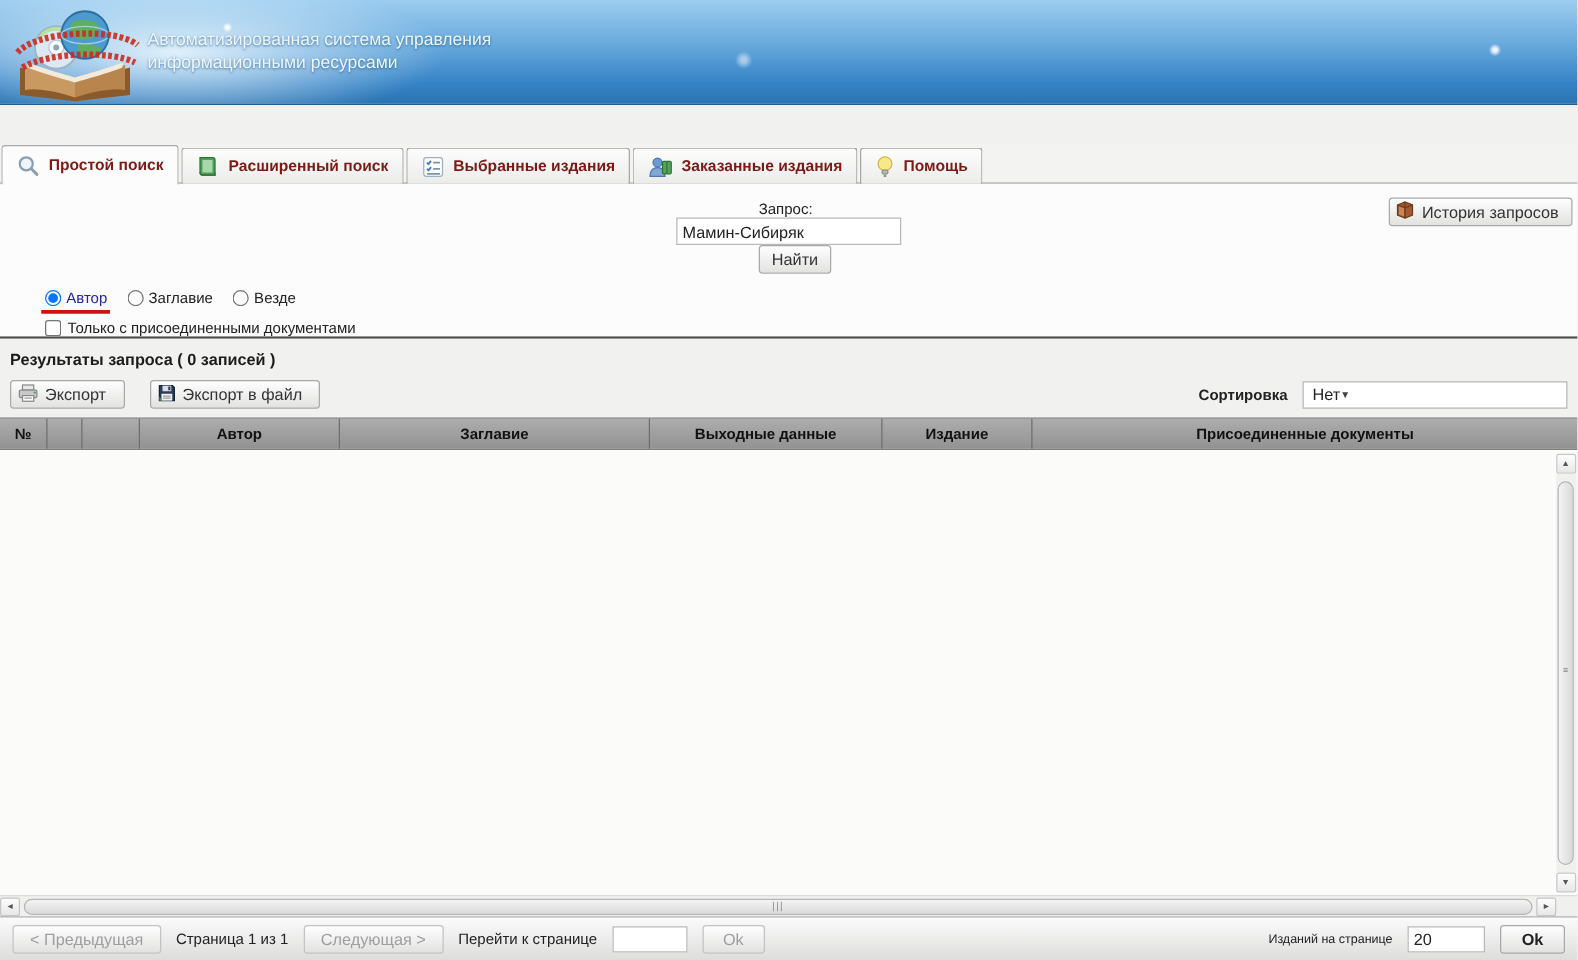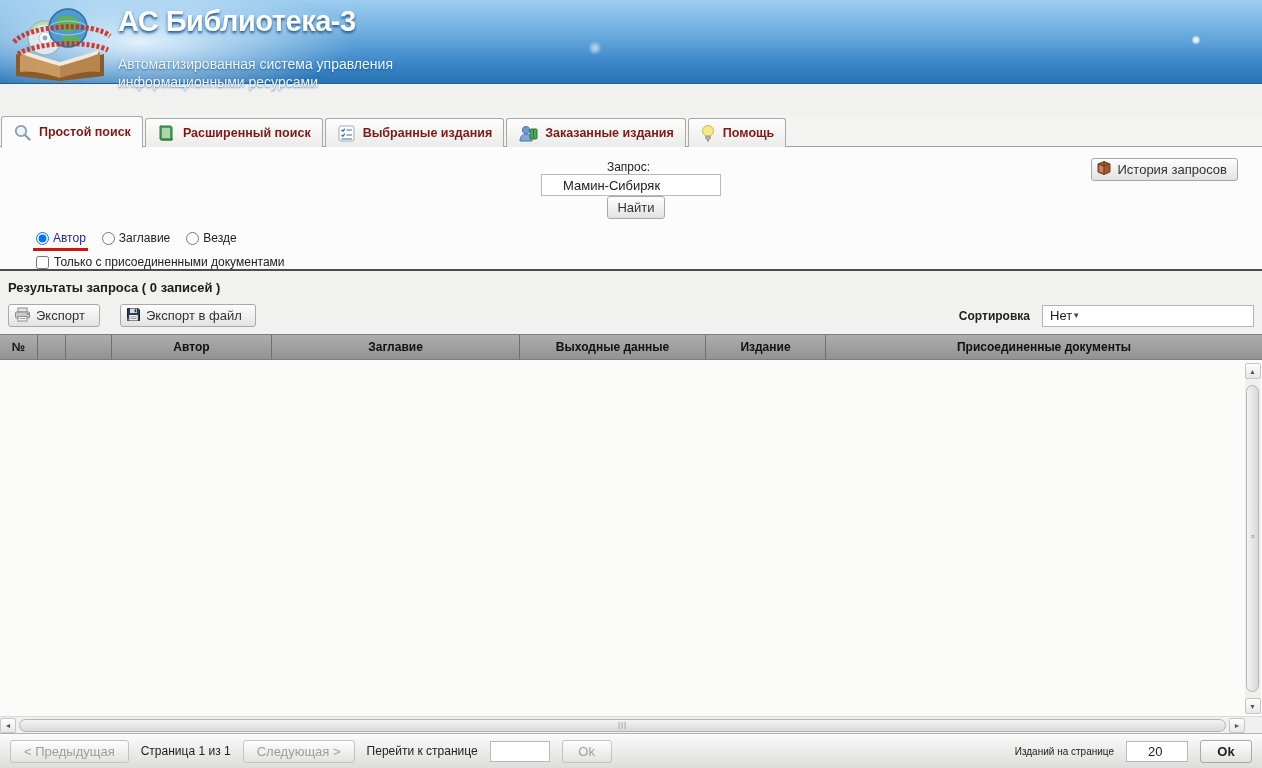--- a/index.html
+++ b/index.html
@@ -32,28 +32,28 @@
     background:linear-gradient(#fdfdfd,#ebebea); border:1px solid #a8a8a8; border-bottom:none;
     border-radius:3px 3px 0 0; }
   .tab.active { z-index:3; height:32px; background:#fcfcfc; margin-bottom:-1px; border-bottom:1px solid #fcfcfc; }
   .tab-label { font-size:12.5px; font-weight:bold; color:#7d1a15; white-space:nowrap; }
   .tab-icon { display:flex; align-items:center; }
 
   
   .search-panel { flex:0 0 109px; background:#fcfcfc; position:relative; padding:13px 8px 0 8px; }
   .query-row { display:flex; align-items:center;flex-direction:column; }
   .query-label { font-size:12px; color:#222; margin-right:5px; }
-  .text-input { height:22px; border:1px solid #b9b9b9; padding:0 21px; font-size:13px; background:#fff; color:#222; font-family:"Liberation Sans",sans-serif; }
+  .text-input { height:22px; border:1px solid #b9b9b9; padding:0 4px; font-size:13px; background:#fff; color:#222; font-family:"Liberation Sans",sans-serif; }
   .query-input { width:180px; }
   .btn { display:inline-flex; align-items:center; justify-content:center; gap:5px; height:23px; padding:0 13px;
     background:linear-gradient(#fefefe,#e2e2e1); border:1px solid #a9a9a9; border-radius:3px;
     font-size:13px; color:#333; cursor:pointer; white-space:nowrap; font-family:"Liberation Sans",sans-serif; }
   .btn.disabled { color:#9e9e9e; border-color:#c3c3c3; }
   .find-btn { margin-left:10px; width:58px; }
-  .history-btn { position:absolute; right:24px; top:11px; height:23px; padding:0 10px 0 4px; }
+  .history-btn { position:absolute; right:4px; top:11px; height:23px; padding:0 10px 0 4px; }
   .options-row { margin:12px 0 0 28px; display:flex; align-items:center; gap:16px; }
   .radio-item { display:flex; align-items:center; gap:4px; font-size:12px; color:#222; position:relative; cursor:pointer; }
   .radio-item input { width:13px; height:13px; }
   .radio-item.selected { color:#26269c; }
   .radio-item.selected::after { content:""; position:absolute; left:-3px; right:-2px; bottom:-6px; height:3px; background:#cf1310; }
   .check-row { margin:10px 0 0 28px; display:flex; align-items:center; gap:5px; font-size:12px; color:#222; }
   .check-row input { width:13px; height:13px; }
   .divider { flex:0 0 2px; height:2px; background:#4d4d4d; }
 
   
@@ -132,21 +132,20 @@
 
       <circle cx="60" cy="26" r="19" fill="#4d9ad0" stroke="#2c6ea0" stroke-width="1.5"></circle>
       <path d="M49 16 C55 13 63 13 70 17 C72 22 70 27 64 29 C57 31 51 28 48 23 Z" fill="#5fae62"></path>
       <path d="M54 34 C60 32 68 33 73 37 C70 42 62 45 55 42 Z" fill="#5fae62"></path>
       <ellipse cx="60" cy="26" rx="19" ry="7" fill="none" stroke="#bcd9ee" stroke-width="1" opacity="0.8"></ellipse>
 
       <path d="M6 40 C22 22 86 20 102 34" fill="none" stroke="#cc2a1e" stroke-width="5" stroke-dasharray="3 2" opacity="0.9"></path>
       <path d="M10 52 C30 40 80 38 100 48" fill="none" stroke="#cc2a1e" stroke-width="5" stroke-dasharray="3 2" opacity="0.9"></path>
     </svg>
     <div class="title-block">
-      <div class="app-title">АС Библиотека-3</div>
       <div class="app-sub">
         <div>Автоматизированная система управления</div>
         <div>информационными ресурсами</div>
       </div>
     </div>
   </div>
 
   <div class="tabs">
     <div class="tab active">
       <span class="tab-icon">

